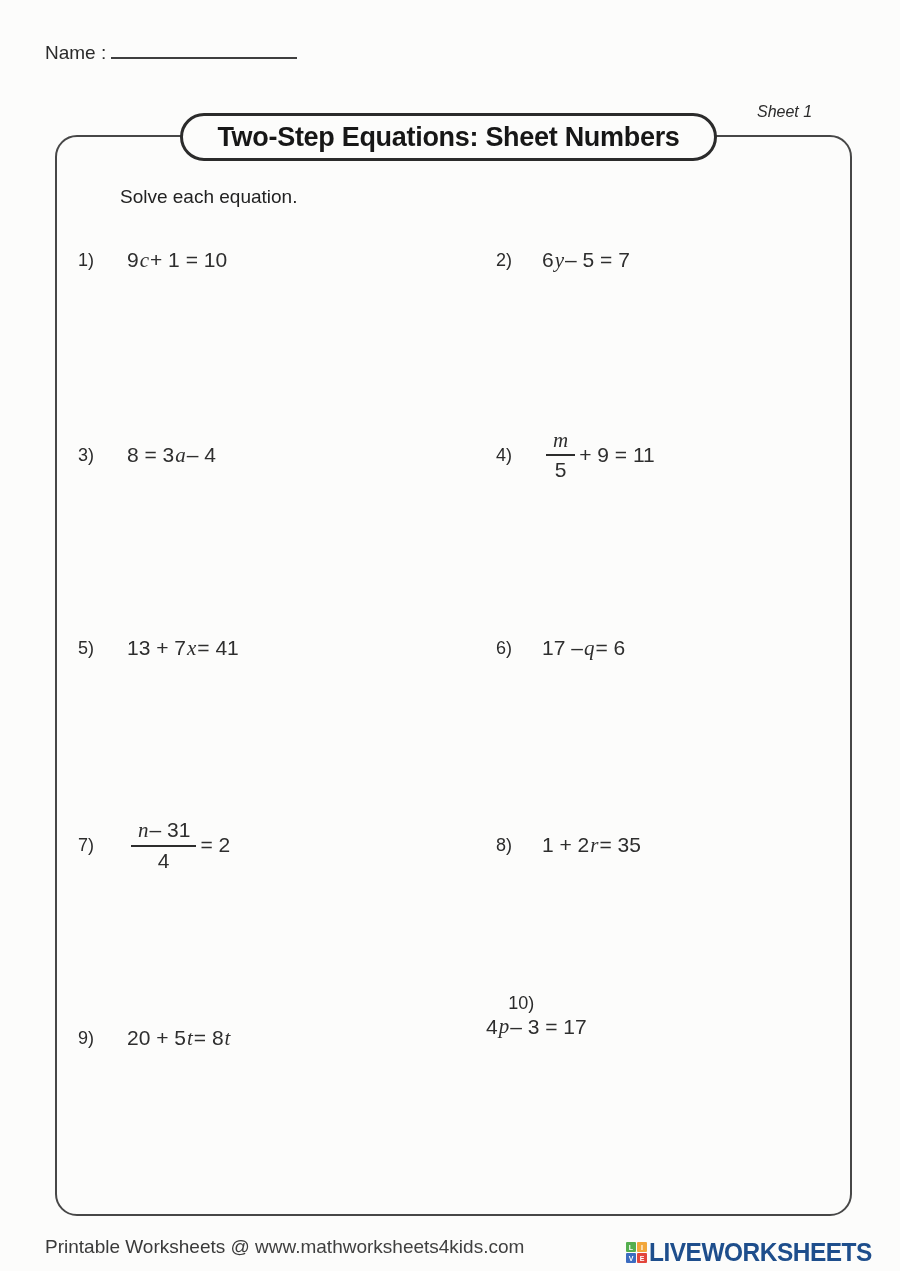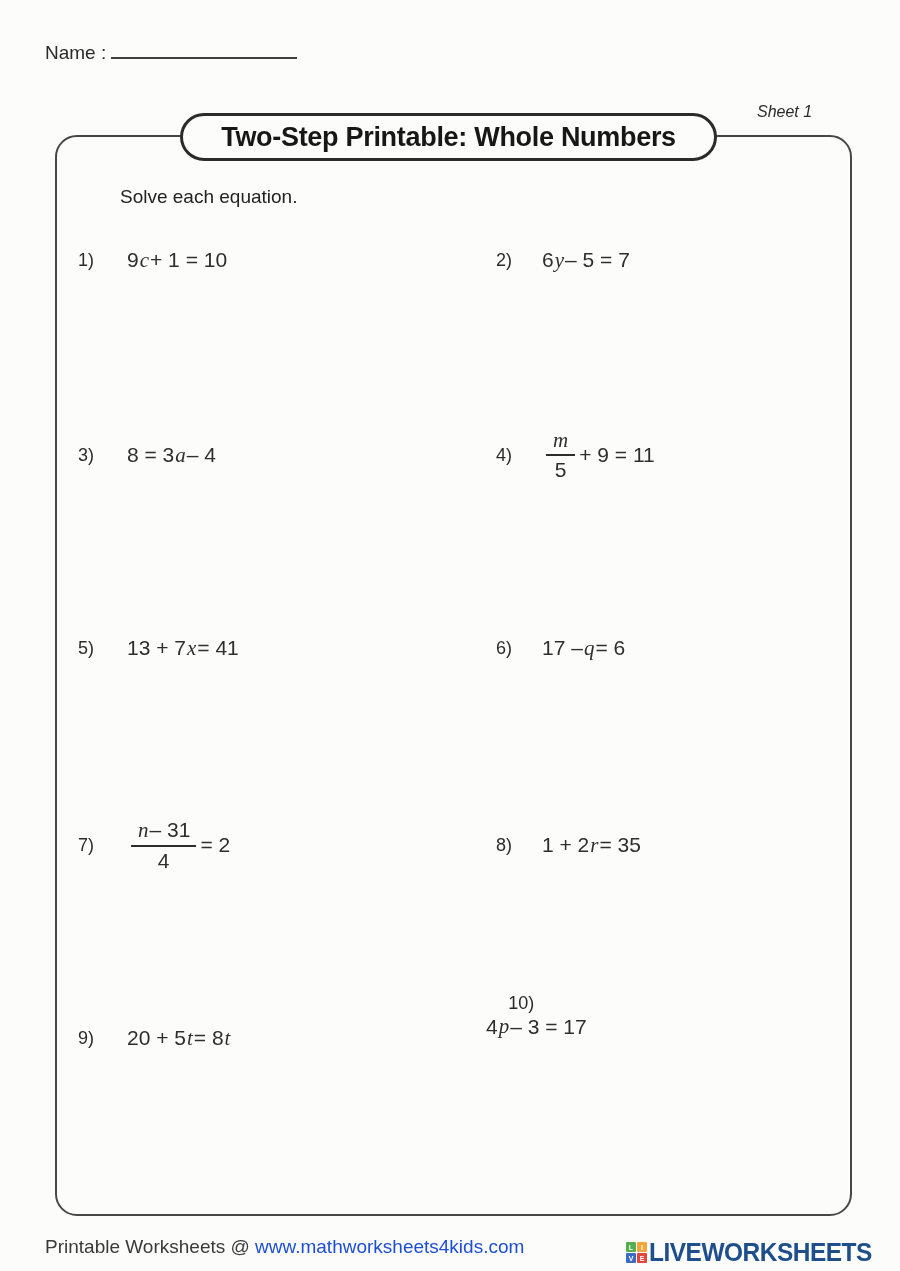--- a/index.html
+++ b/index.html
@@ -46,21 +46,21 @@
 </head>
 <body>
 
 <div class="name-row">
   <span>Name :</span><span class="name-line"></span>
 </div>
 
 <div class="main-box"></div>
 
 <div class="title-pill">
-  <span>Two-Step Printable: Whole Numbers</span>
+  <span>Two-Step Equations: Sheet Numbers</span>
 </div>
 
 <div class="sheet-label">Sheet 1</div>
 
 <div class="instructions">Solve each equation.</div>
 
 <div id="problems">
     <div class="problem p-left" style="top: 215px;">
       <span class="plabel">1)</span>
       <span class="eq">
@@ -151,21 +151,21 @@
       <span class="plabel">10)</span>
       <span class="eq">
         <span class="pl">4</span>
         <span class="var">p</span>
         <span class="pl"> – 3 = 17</span>
       </span>
     </div>
   </div>
 
 <div class="footer-text">
-  <span>Printable Worksheets @ </span><a style="color: #1d4ed8;">www.mathworksheets4kids.com</a>
+  <span>Printable Worksheets @ </span><a style="color: #404040;">www.mathworksheets4kids.com</a>
 </div>
 
 <div class="logo">
   <span class="squares" id="logo-squares">
       <span class="square" style="background: rgb(84, 174, 78);">L</span>
       <span class="square" style="background: rgb(242, 166, 58);">I</span>
       <span class="square" style="background: rgb(60, 108, 192);">V</span>
       <span class="square" style="background: rgb(226, 69, 59);">E</span>
     </span>
   <span class="logo-text" id="logo-text" style="color: rgb(30, 78, 140);">LIVEWORKSHEETS</span>

